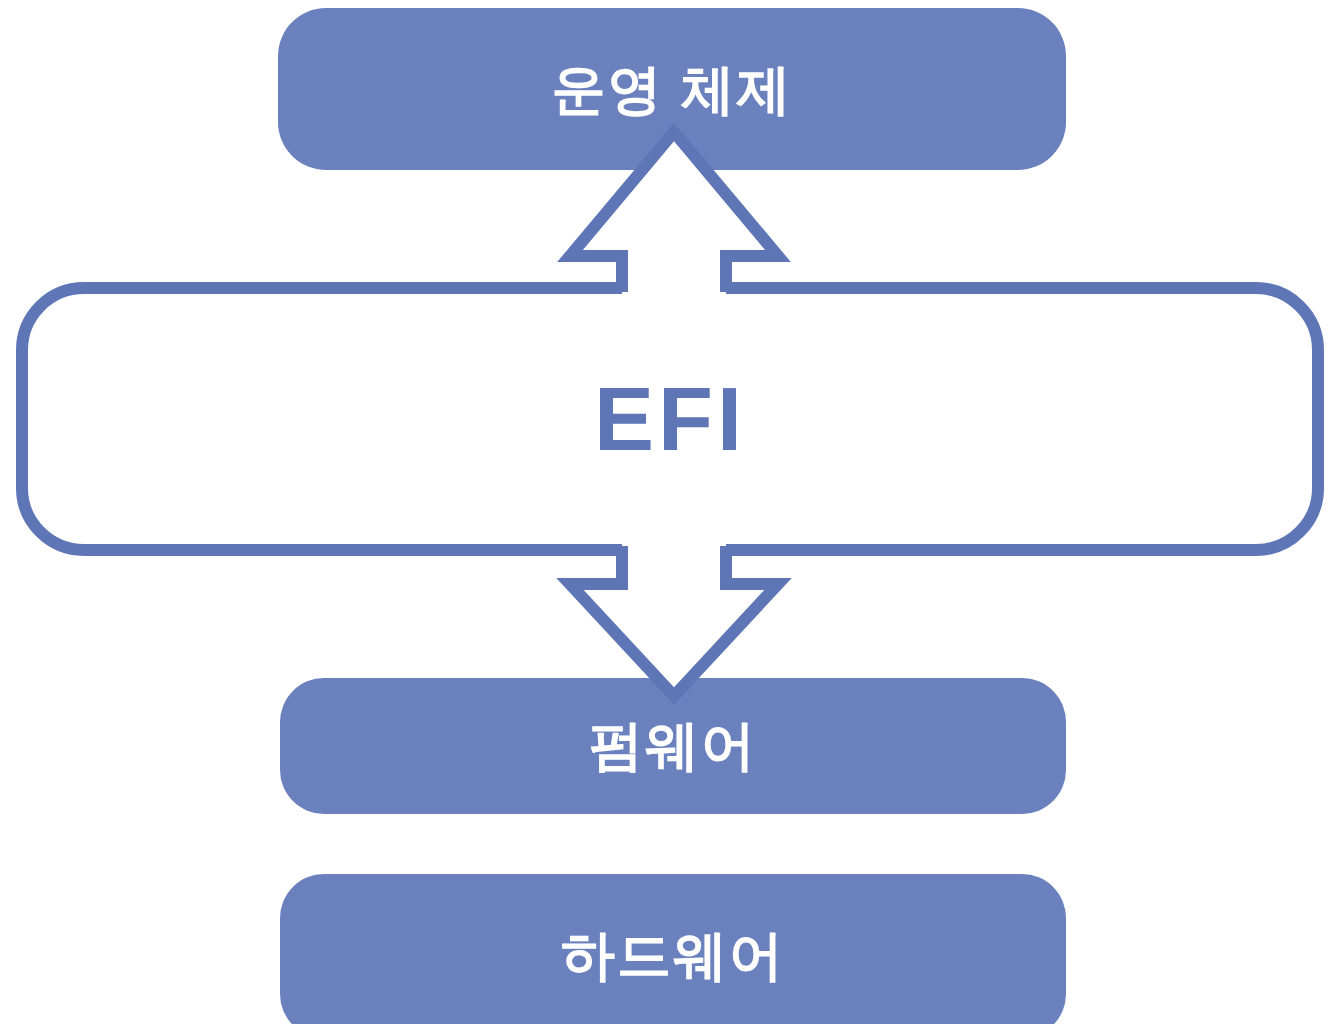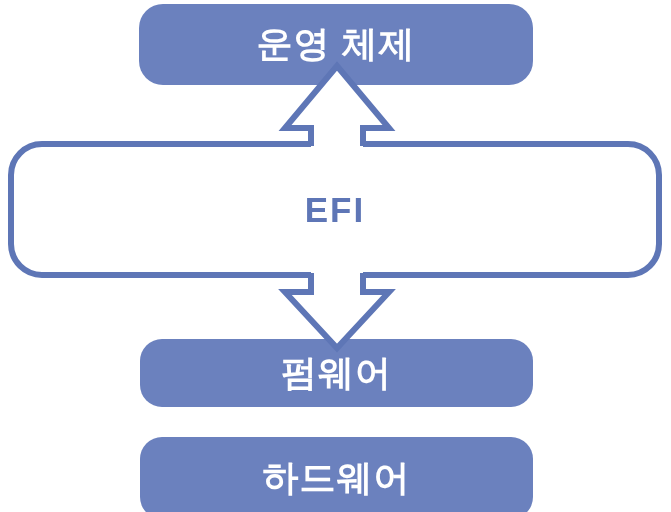--- a/index.html
+++ b/index.html
@@ -42,28 +42,28 @@
     width: 393px; height: 68px;
     border-radius: 22px;
   }
   .box-hw {
     left: 140px; top: 437px;
     width: 393px; height: 82px;
     border-radius: 22px;
   }
   .label {
     font-weight: bold;
-    font-size: 36px;
+    font-size: 27px;
     color: var(--box-text, #ffffff);
     letter-spacing: 1px;
     white-space: nowrap;
   }
   .efi-label {
     color: var(--efi-text, #5E76B6);
-    font-size: 35px;
+    font-size: 45px;
     letter-spacing: 2px;
   }
   .arrows {
     position: absolute;
     left: 0; top: 0;
     width: 671px;
     height: 512px;
     pointer-events: none;
   }
   .arrow-fill {

